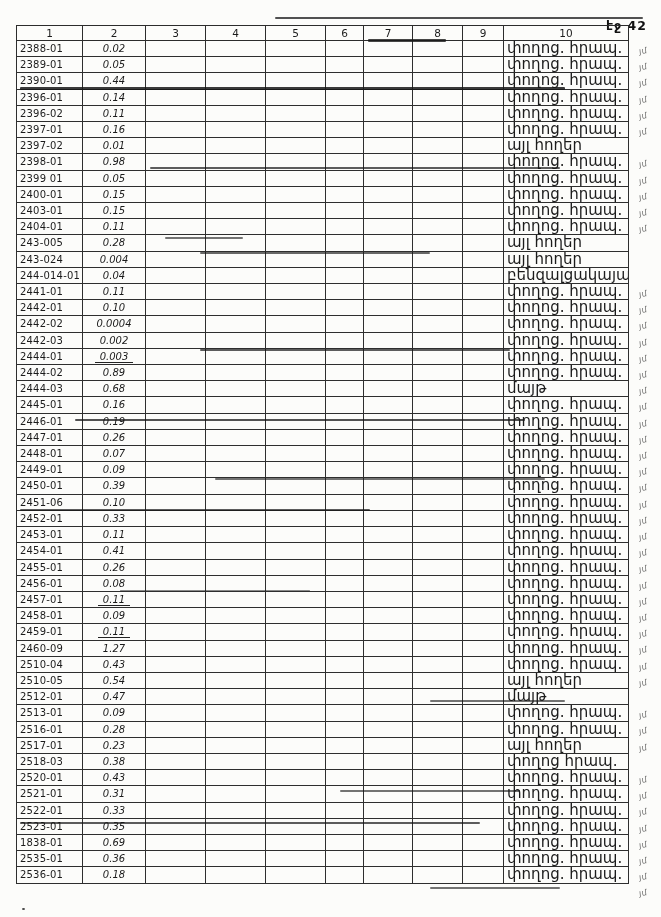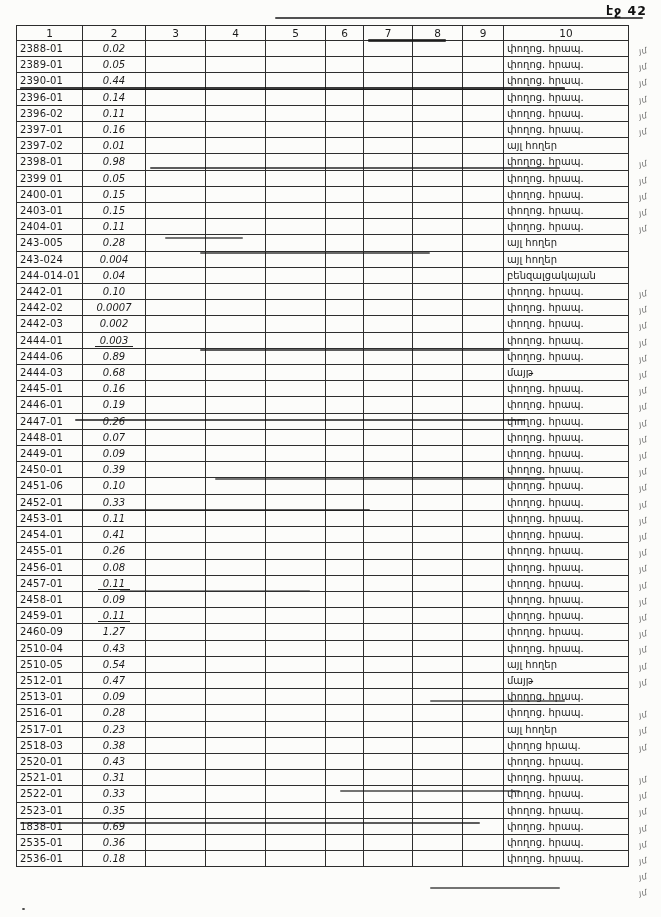--- a/index.html
+++ b/index.html
@@ -5,21 +5,21 @@
   html,body{margin:0;padding:0;background:#e8e8e8;}
   .page{
     position:relative;
     width:661px;height:917px;
     background:#fcfcfa;
     overflow:hidden;
     font-family:"DejaVu Sans",sans-serif;
     color:#1c1c1c;
   }
   .page-label{
-    position:absolute;top:3px;right:14px;
+    position:absolute;top:18px;right:14px;
     font-size:12.5px;font-weight:bold;letter-spacing:1px;
     color:#111;
   }
   table.doc-table{
     position:absolute;left:16px;top:25px;width:612px;
     border-collapse:collapse;table-layout:fixed;
     font-size:10px;color:#1b1b1b;
   }
   .doc-table th{
     border:1px solid #2c2c2c;
@@ -27,21 +27,21 @@
     font-weight:normal;font-size:10.5px;
     text-align:center;padding:0;overflow:hidden;
   }
   .doc-table td{
     border:1px solid #2e2e2e;
     height:15.2px;line-height:15.2px;
     padding:0 3px;overflow:hidden;white-space:nowrap;
   }
   .doc-table td.c-id{text-align:left;font-size:10px;letter-spacing:.2px;}
   .doc-table td.c-val{text-align:center;font-style:italic;}
-  .doc-table td.c-use{text-align:left;font-size:10px;}
+  .doc-table td.c-use{text-align:left;font-size:15px;}
   .u{border-bottom:1.6px solid #222;padding:0 5px;}
   .mark{
     position:absolute;left:639px;width:20px;height:16px;
     font-size:8.5px;color:#5a5a5a;opacity:.85;
     transform:rotate(-6deg);line-height:16px;
   }
   .streak{position:absolute;background:#181818;border-radius:1px;}
   .dot{position:absolute;width:3px;height:2px;background:#444;border-radius:50%;}
 </style>
 </head>
@@ -253,34 +253,46 @@
           <td></td>
           <td></td>
           <td></td>
           <td></td>
           <td></td>
           <td></td>
           <td></td>
           <td class="c-use">բենզալցակայան</td>
         </tr>
         <tr>
+          <td class="c-id">2441-01</td>
+          <td class="c-val">0.11</td>
+          <td></td>
+          <td></td>
+          <td></td>
+          <td></td>
+          <td></td>
+          <td></td>
+          <td></td>
+          <td class="c-use">փողոց. հրապ.</td>
+        </tr>
+        <tr>
           <td class="c-id">2442-01</td>
           <td class="c-val">0.10</td>
           <td></td>
           <td></td>
           <td></td>
           <td></td>
           <td></td>
           <td></td>
           <td></td>
           <td class="c-use">փողոց. հրապ.</td>
         </tr>
         <tr>
           <td class="c-id">2442-02</td>
-          <td class="c-val">0.0007</td>
+          <td class="c-val">0.0004</td>
           <td></td>
           <td></td>
           <td></td>
           <td></td>
           <td></td>
           <td></td>
           <td></td>
           <td class="c-use">փողոց. հրապ.</td>
         </tr>
         <tr>
@@ -301,21 +313,21 @@
           <td></td>
           <td></td>
           <td></td>
           <td></td>
           <td></td>
           <td></td>
           <td></td>
           <td class="c-use">փողոց. հրապ.</td>
         </tr>
         <tr>
-          <td class="c-id">2444-06</td>
+          <td class="c-id">2444-02</td>
           <td class="c-val">0.89</td>
           <td></td>
           <td></td>
           <td></td>
           <td></td>
           <td></td>
           <td></td>
           <td></td>
           <td class="c-use">փողոց. հրապ.</td>
         </tr>

